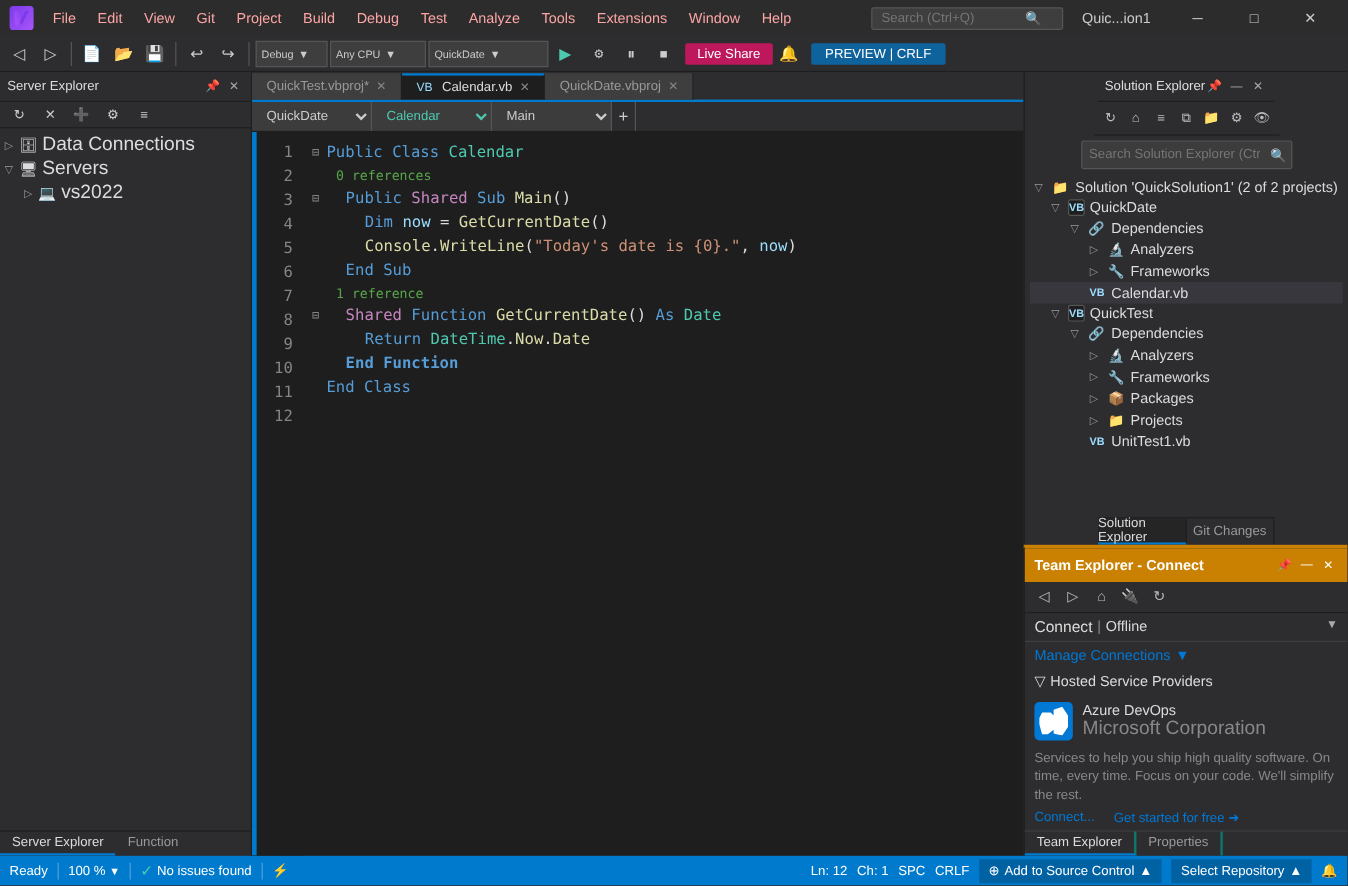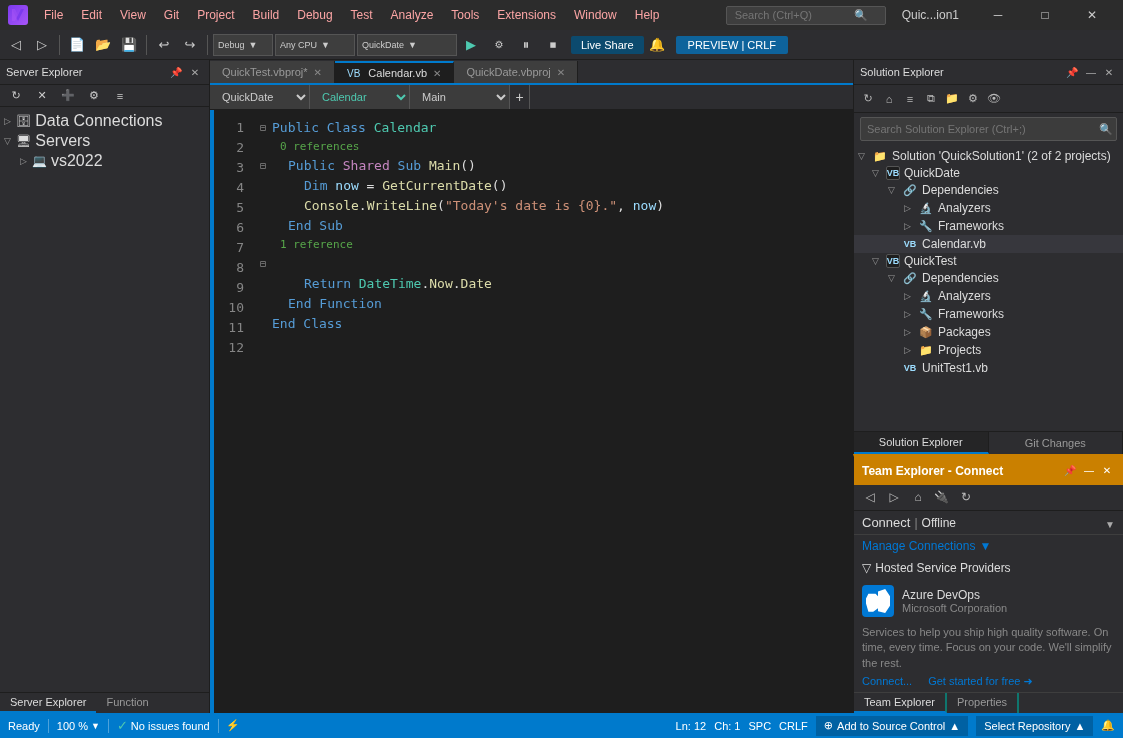--- a/index.html
+++ b/index.html
@@ -15,21 +15,21 @@
     #titlebar .title-text { color: #ccc; font-size: 12px; padding: 0 8px; }
     #titlebar .window-controls { display: flex; gap: 1px; margin-left: auto; }
     #titlebar .win-btn { width: 46px; height: 30px; display: flex; align-items: center; justify-content: center; color: #ccc; cursor: pointer; font-size: 12px; }
 
     
     #toolbar { height: 30px; background: #2d2d30; border-bottom: 1px solid #1e1e1e; display: flex; align-items: center; padding: 0 4px; gap: 2px; }
     .toolbar-btn { width: 24px; height: 24px; display: flex; align-items: center; justify-content: center; cursor: pointer; border-radius: 2px; color: #ccc; font-size: 13px; }
     .toolbar-sep { width: 1px; height: 20px; background: #555; margin: 0 3px; }
     .toolbar-dropdown { height: 22px; background: #3e3e3e; border: 1px solid #555; color: #ccc; font-size: 11px; padding: 0 4px; display: flex; align-items: center; gap: 4px; cursor: pointer; min-width: 60px; }
     .toolbar-dropdown span { font-size: 9px; }
-    .live-share-btn { background: #0c4a6e; color: white; border: none; padding: 3px 10px; font-size: 11px; cursor: pointer; border-radius: 2px; margin-left: 4px; }
+    .live-share-btn { background: #be185d; color: white; border: none; padding: 3px 10px; font-size: 11px; cursor: pointer; border-radius: 2px; margin-left: 4px; }
     .preview-admin-btn { background: #0e639c; color: white; border: none; padding: 3px 12px; font-size: 11px; cursor: pointer; border-radius: 2px; margin-left: 4px; }
 
     
     #main { display: flex; height: calc(738px - 60px - 25px); }
 
     
     #server-explorer { width: 210px; background: #2d2d30; border-right: 1px solid #1e1e1e; display: flex; flex-direction: column; flex-shrink: 0; }
     #server-explorer .panel-header { height: 25px; background: #2d2d30; display: flex; align-items: center; padding: 0 6px; border-bottom: 1px solid #1e1e1e; font-size: 11px; color: #dcdcdc; }
     #server-explorer .panel-header .title { flex: 1; font-weight: 500; }
     #server-explorer .panel-header .btns { display: flex; gap: 2px; }
@@ -91,32 +91,32 @@
     .se-tab.active { color: #dcdcdc; background: #252526; border-bottom: 2px solid #007acc; }
 
     
     #te-panel { width: 270px; background: #2d2d30; border-left: 1px solid #1e1e1e; border-top: 1px solid #555; display: flex; flex-direction: column; }
     #te-panel .panel-header { height: 28px; background: #ca8000; display: flex; align-items: center; padding: 0 8px; }
     #te-panel .panel-header .title { flex: 1; font-size: 12px; font-weight: 700; color: white; }
     #te-panel .panel-header .btns { display: flex; gap: 2px; }
     #te-panel .panel-header .hbtn { width: 16px; height: 16px; display: flex; align-items: center; justify-content: center; cursor: pointer; font-size: 10px; color: white; }
     #te-panel .te-toolbar { height: 26px; display: flex; align-items: center; padding: 0 6px; gap: 4px; border-bottom: 1px solid #1e1e1e; }
     #te-panel .te-toolbar .tbtn { width: 20px; height: 20px; display: flex; align-items: center; justify-content: center; cursor: pointer; color: #bbb; font-size: 12px; border-radius: 2px; }
-    .te-connect-row { display: flex; align-items: flex-end; padding: 4px 8px; border-bottom: 1px solid #3e3e3e; }
+    .te-connect-row { display: flex; align-items: flex-start; padding: 4px 8px; border-bottom: 1px solid #3e3e3e; }
     .te-connect-label { font-size: 13px; color: #dcdcdc; font-weight: 500; }
     .te-connect-sep { color: #888; margin: 0 4px; }
     .te-connect-status { font-size: 12px; color: #dcdcdc; }
     .te-connect-dropdown { margin-left: auto; color: #aaa; font-size: 10px; cursor: pointer; }
     .te-manage { padding: 4px 8px; font-size: 12px; color: #0078d4; cursor: pointer; display: flex; align-items: center; gap: 4px; }
     .te-section { padding: 4px 8px; }
     .te-section-header { display: flex; align-items: center; gap: 4px; font-size: 12px; color: #dcdcdc; font-weight: 500; margin-bottom: 6px; }
     .te-provider { display: flex; align-items: center; gap: 8px; padding: 4px 0; }
     .te-provider-icon { width: 32px; height: 32px; background: #0078d4; border-radius: 4px; display: flex; align-items: center; justify-content: center; color: white; font-size: 16px; font-weight: bold; }
     .te-provider-info .name { font-size: 12px; color: #dcdcdc; font-weight: 500; }
-    .te-provider-info .sub { font-size: 11px; color: #888; }
+    .te-provider-info .sub { font-size: 16px; color: #888; }
     .te-desc { font-size: 11px; color: #888; line-height: 1.4; margin: 4px 0; }
     .te-links { display: flex; gap: 16px; margin-top: 4px; }
     .te-link { font-size: 11px; color: #0078d4; cursor: pointer; }
     .te-link .arrow-icon { color: #0078d4; }
     .te-bottom-tabs { display: flex; border-top: 1px solid #3e3e3e; margin-top: auto; }
     .te-bottom-tab { padding: 3px 10px; font-size: 11px; color: #999; cursor: pointer; border-right: 2px solid #0f766e; }
     .te-bottom-tab.active { color: #dcdcdc; border-bottom: 2px solid #007acc; }
 
     
     #statusbar { height: 25px; background: #007acc; display: flex; align-items: center; padding: 0 8px; gap: 8px; }
@@ -325,47 +325,48 @@
         </div>
 
         <div class="code-line">
           <span class="fold"></span>
         </div>
 
         <div class="hint-text">1 reference</div>
 
         <div class="code-line">
           <span class="fold">⊟</span>
+          <span style="padding-left:16px;"><span class="kw-purple">Shared </span><span class="kw-blue">Function </span><span class="kw-yellow">GetCurrentDate</span><span class="kw-white">() </span><span class="kw-blue">As </span><span class="kw-green">Date</span></span>
         </div>
 
         <div class="code-line">
           <span class="fold"></span>
           <span style="padding-left:32px;"><span class="kw-blue">Return </span><span class="kw-green">DateTime</span><span class="kw-white">.</span><span class="kw-yellow">Now</span><span class="kw-white">.</span><span class="kw-yellow">Date</span></span>
         </div>
 
         <div class="code-line">
           <span class="fold"></span>
-          <span style="padding-left:16px;"><span class="kw-blue">End </span><span class="kw-blue">Function</span></span>
+          <span style="padding-left:16px;font-weight:bold;"><span class="kw-blue">End </span><span class="kw-blue">Function</span></span>
         </div>
 
         <div class="code-line">
           <span class="fold"></span>
           <span class="kw-blue">End </span><span class="kw-blue">Class</span>
         </div>
 
         <div class="code-line">
           <span class="fold"></span>
         </div>
       </div>
     </div>
   </div>
 
   <div class="right-panels">
 
-    <div id="solution-explorer" style="flex:1;display:flex;flex-direction:column;width:270px;">
+    <div id="solution-explorer" style="flex:1;display:flex;flex-direction:column;width:270px;align-items:center;">
       <div class="panel-header">
         <span class="title">Solution Explorer</span>
         <div class="btns">
           <div class="hbtn">📌</div>
           <div class="hbtn">—</div>
           <div class="hbtn">✕</div>
         </div>
       </div>
       <div class="se-toolbar">
         <div class="tbtn">↻</div>

